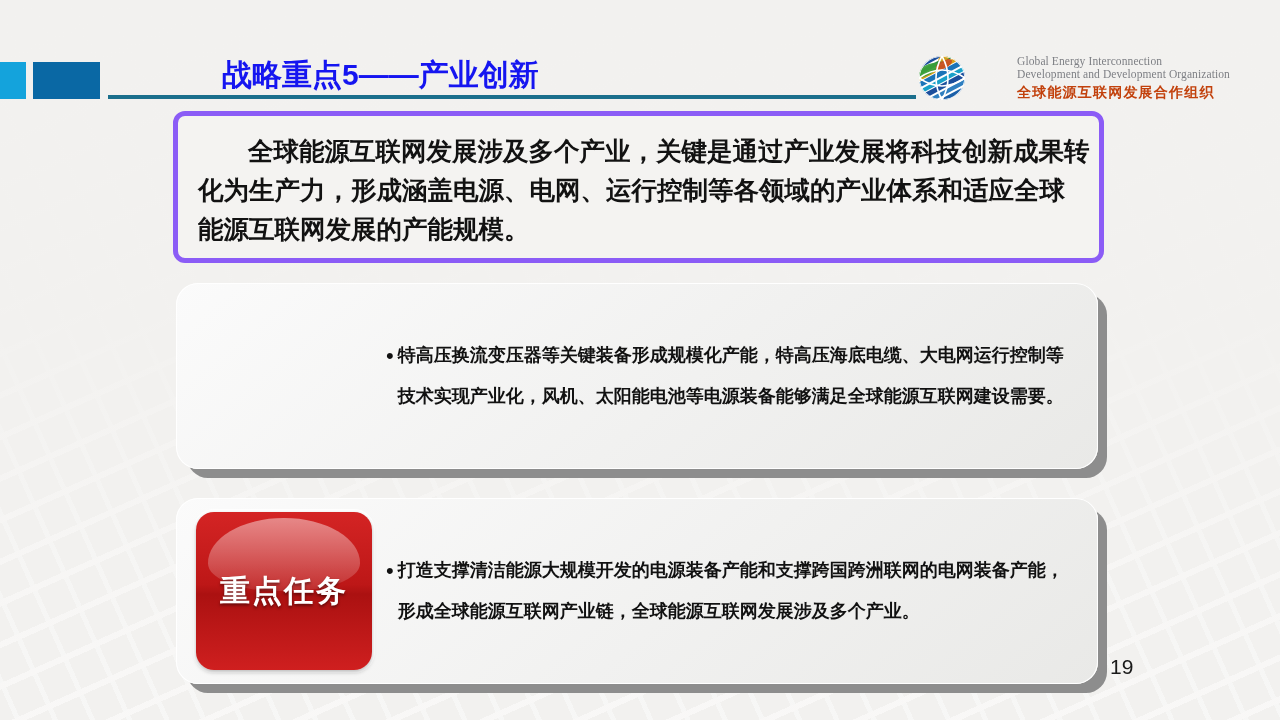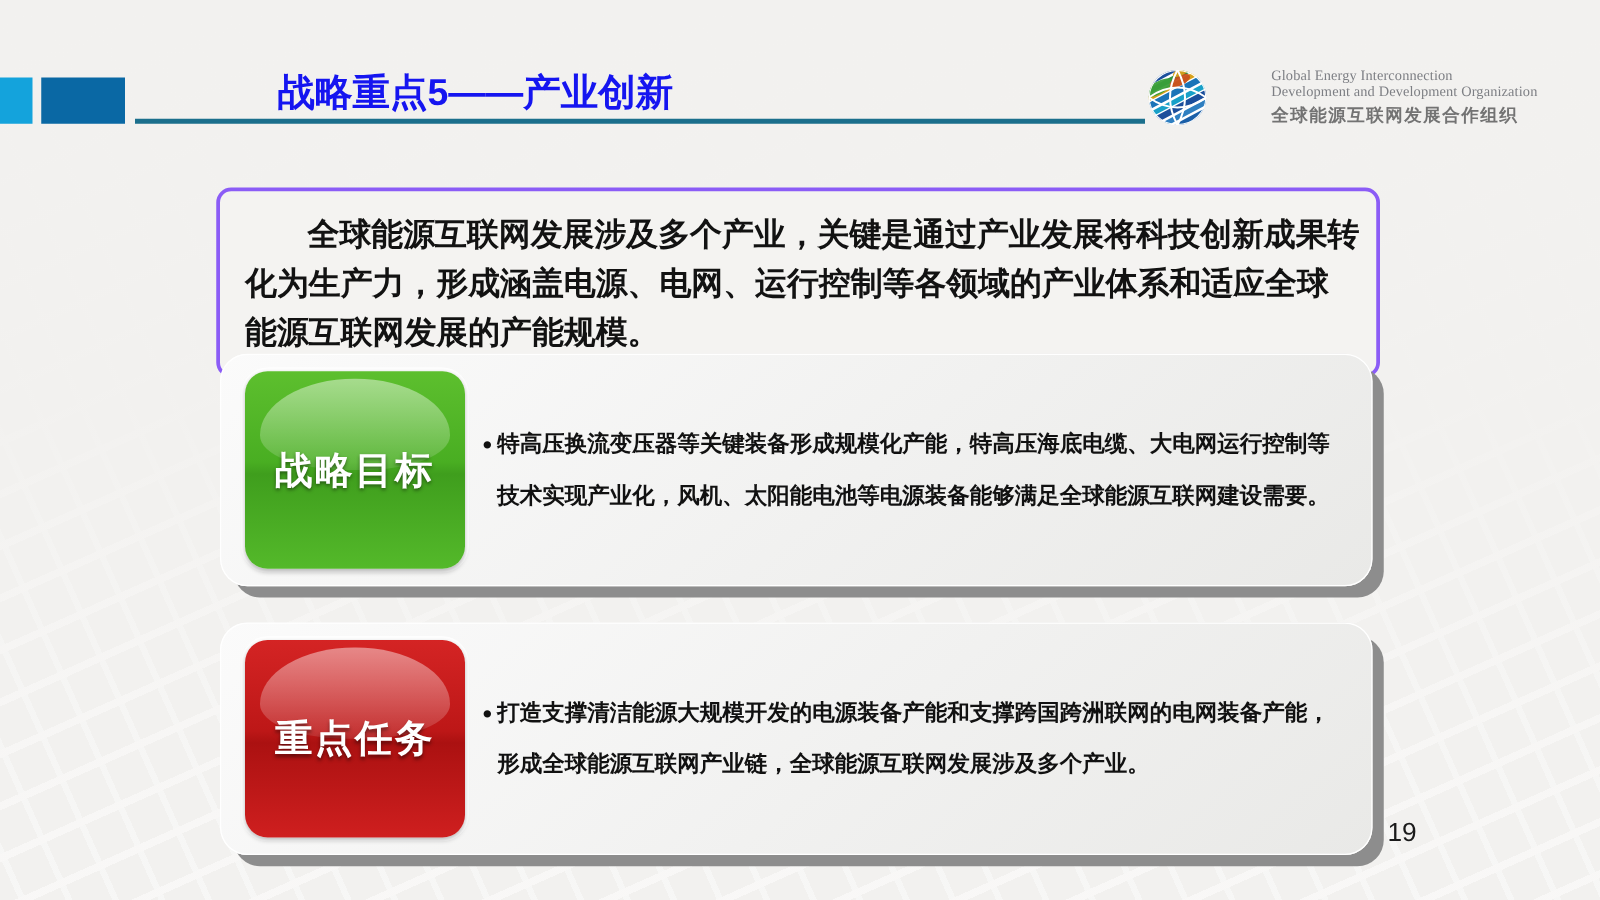--- a/index.html
+++ b/index.html
@@ -129,37 +129,36 @@
     font-size: 11.5px;
     line-height: 13.5px;
     color: #7d7f84;
     white-space: nowrap;
     letter-spacing: 0.1px;
   }
   .logo-cn {
     margin-top: 2px;
     font-size: 14px;
     font-weight: bold;
-    color: #737373;
+    color: #c2410c;
     white-space: nowrap;
     letter-spacing: 1.2px;
   }
 
   
   .intro-box {
     position: absolute;
     left: 173px;
     top: 111px;
     width: 931px;
     height: 152px;
     box-sizing: border-box;
-    border: 3px solid #8b5cf6;
+    border: 5px solid #8b5cf6;
     border-radius: 12px;
     background: #f4f3f1;
-    margin-top: 39px;
   }
   .intro-text {
     position: absolute;
     left: 20px;
     top: 16px;
     width: 892px;
     font-size: 25.5px;
     font-weight: bold;
     line-height: 39px;
     color: #121212;
@@ -323,24 +322,20 @@
         <div class="logo-cn">全球能源互联网发展合作组织</div>
       </div>
     </div>
   </div>
 
   <div class="intro-box">
     <div class="intro-text">全球能源互联网发展涉及多个产业，关键是通过产业发展将科技创新成果转化为生产力，形成涵盖电源、电网、运行控制等各领域的产业体系和适应全球能源互联网发展的产能规模。</div>
   </div>
 
   <div class="card card-green">
-    <div class="pill pill-green">
-      <div class="pill-gloss"></div>
-      <span class="pill-label">战略目标</span>
-    </div>
     <div class="card-body">
       <div class="bullet-row">
         <span class="bullet-dot">•</span>
         <span class="bullet-text">特高压换流变压器等关键装备形成规模化产能，特高压海底电缆、大电网运行控制等技术实现产业化，风机、太阳能电池等电源装备能够满足全球能源互联网建设需要。</span>
       </div>
     </div>
   </div>
 
   <div class="card card-red">
     <div class="pill pill-red">

